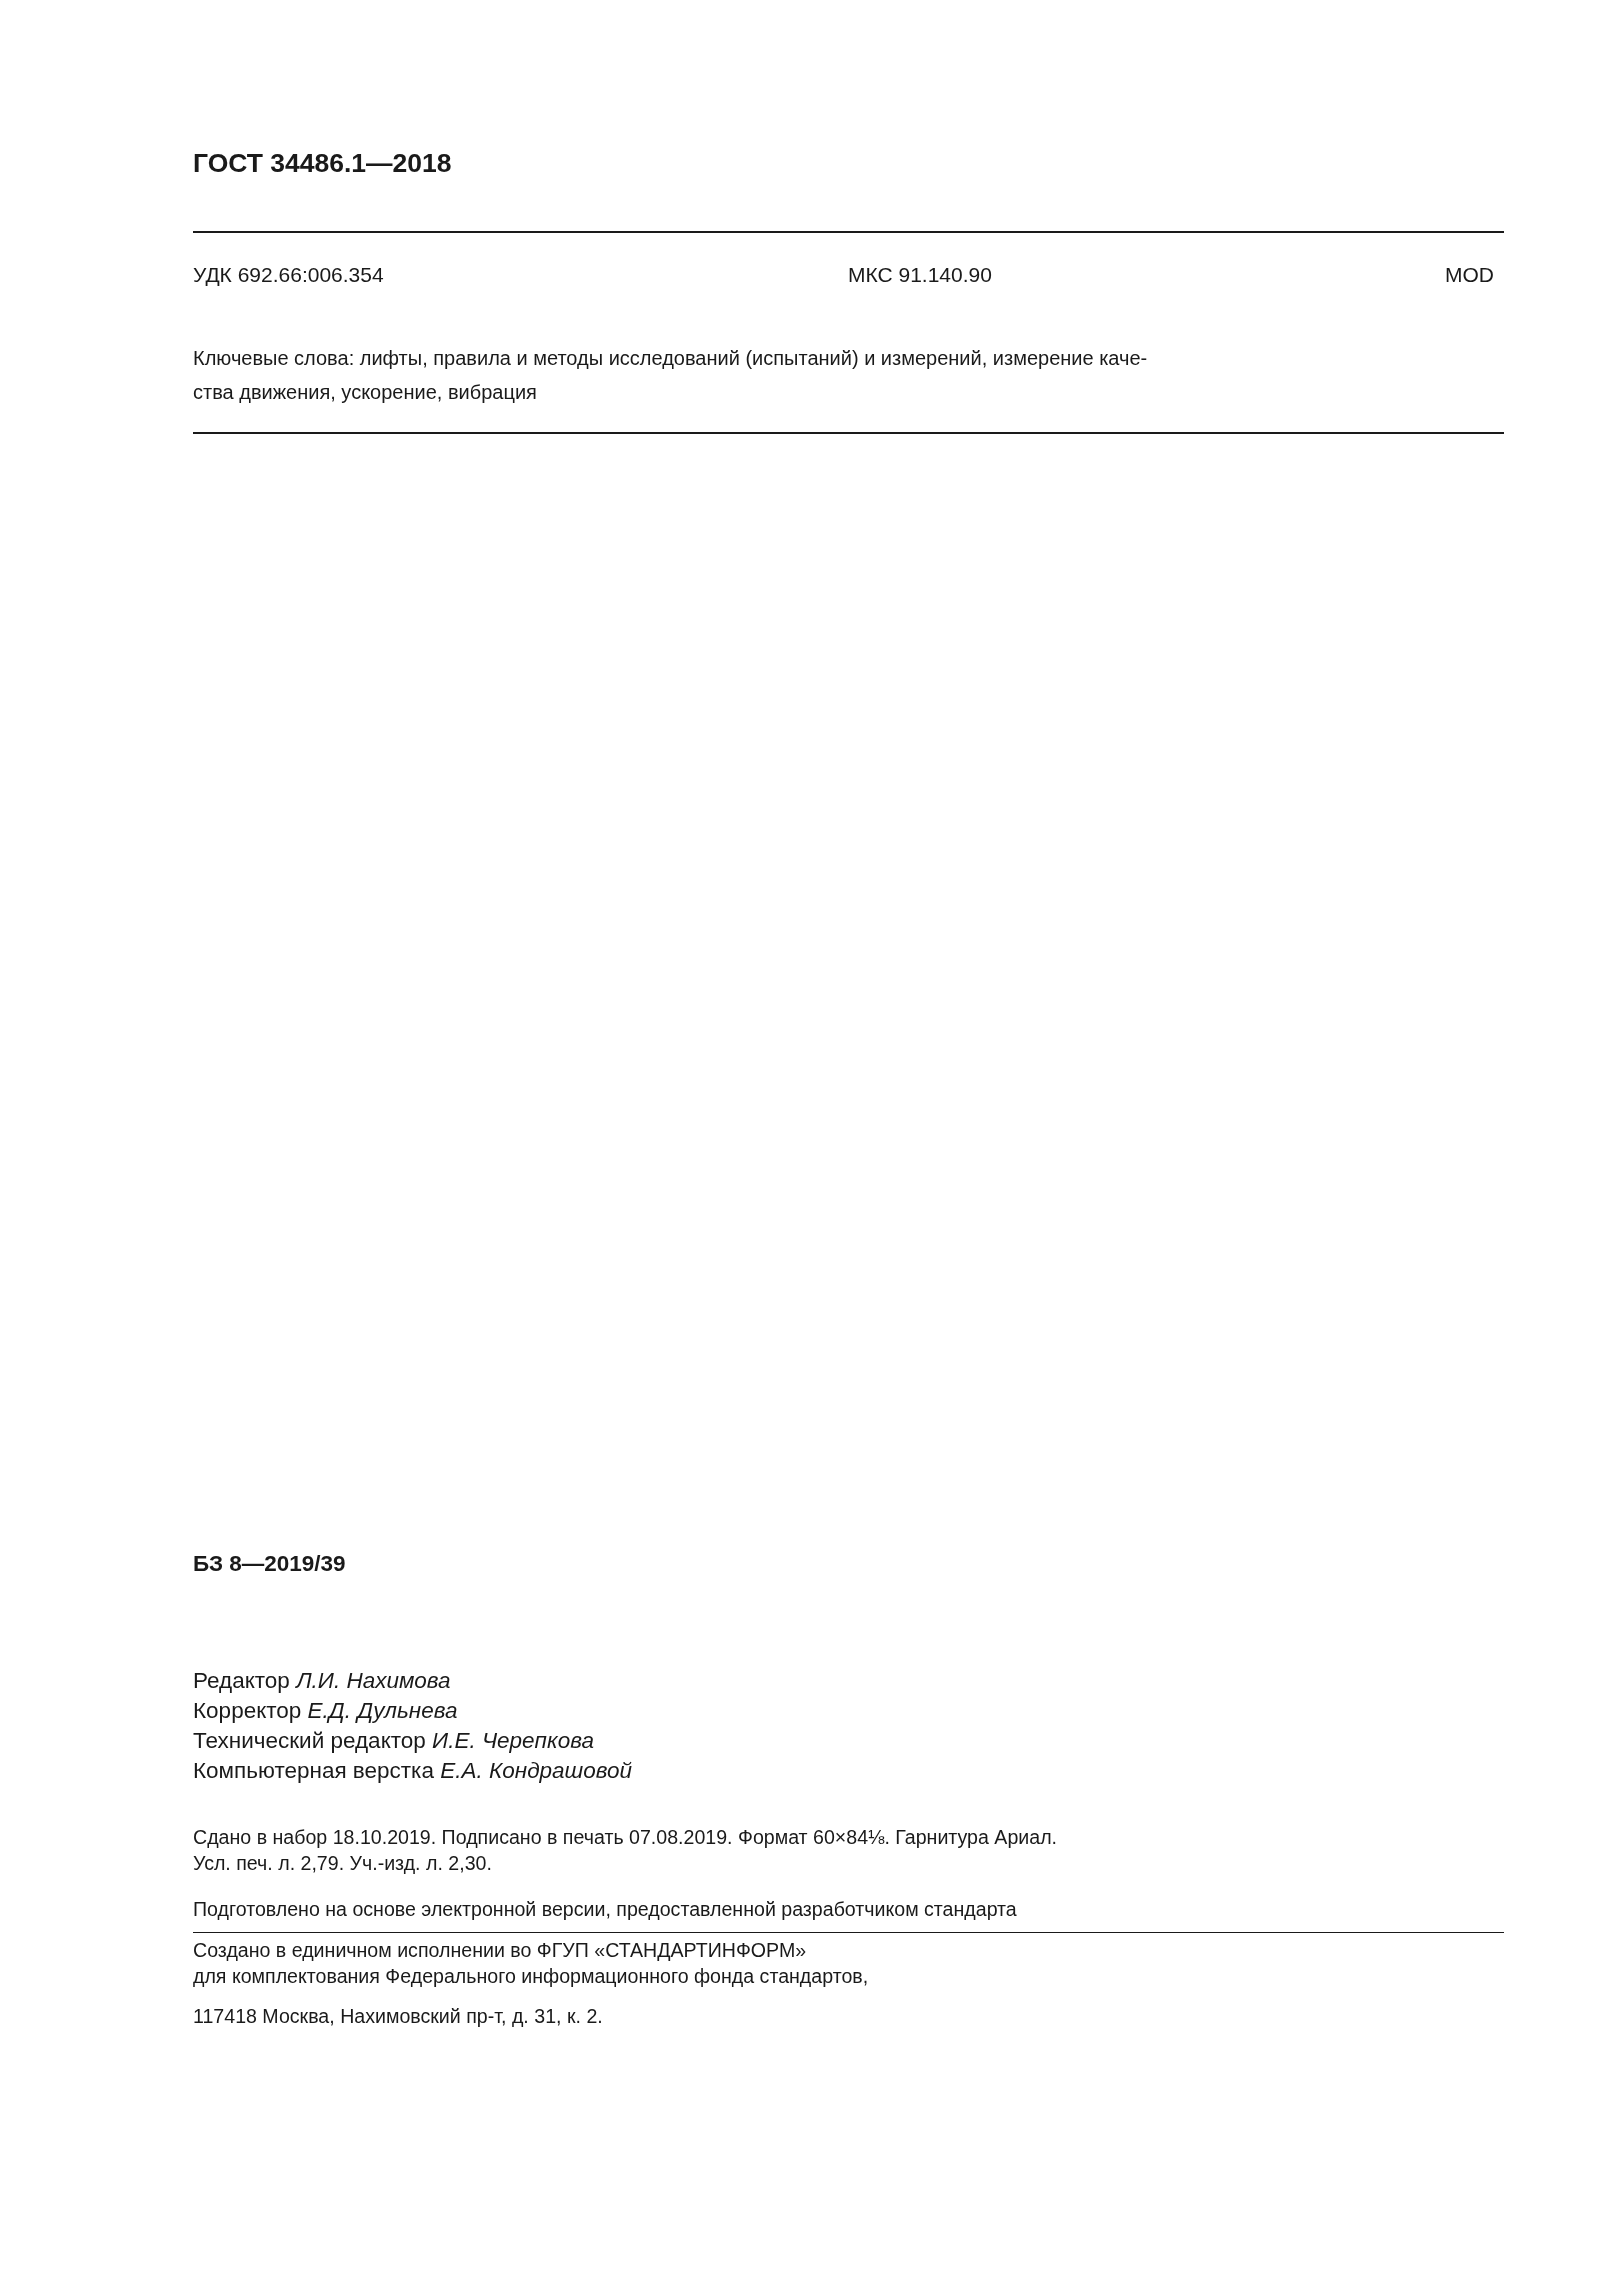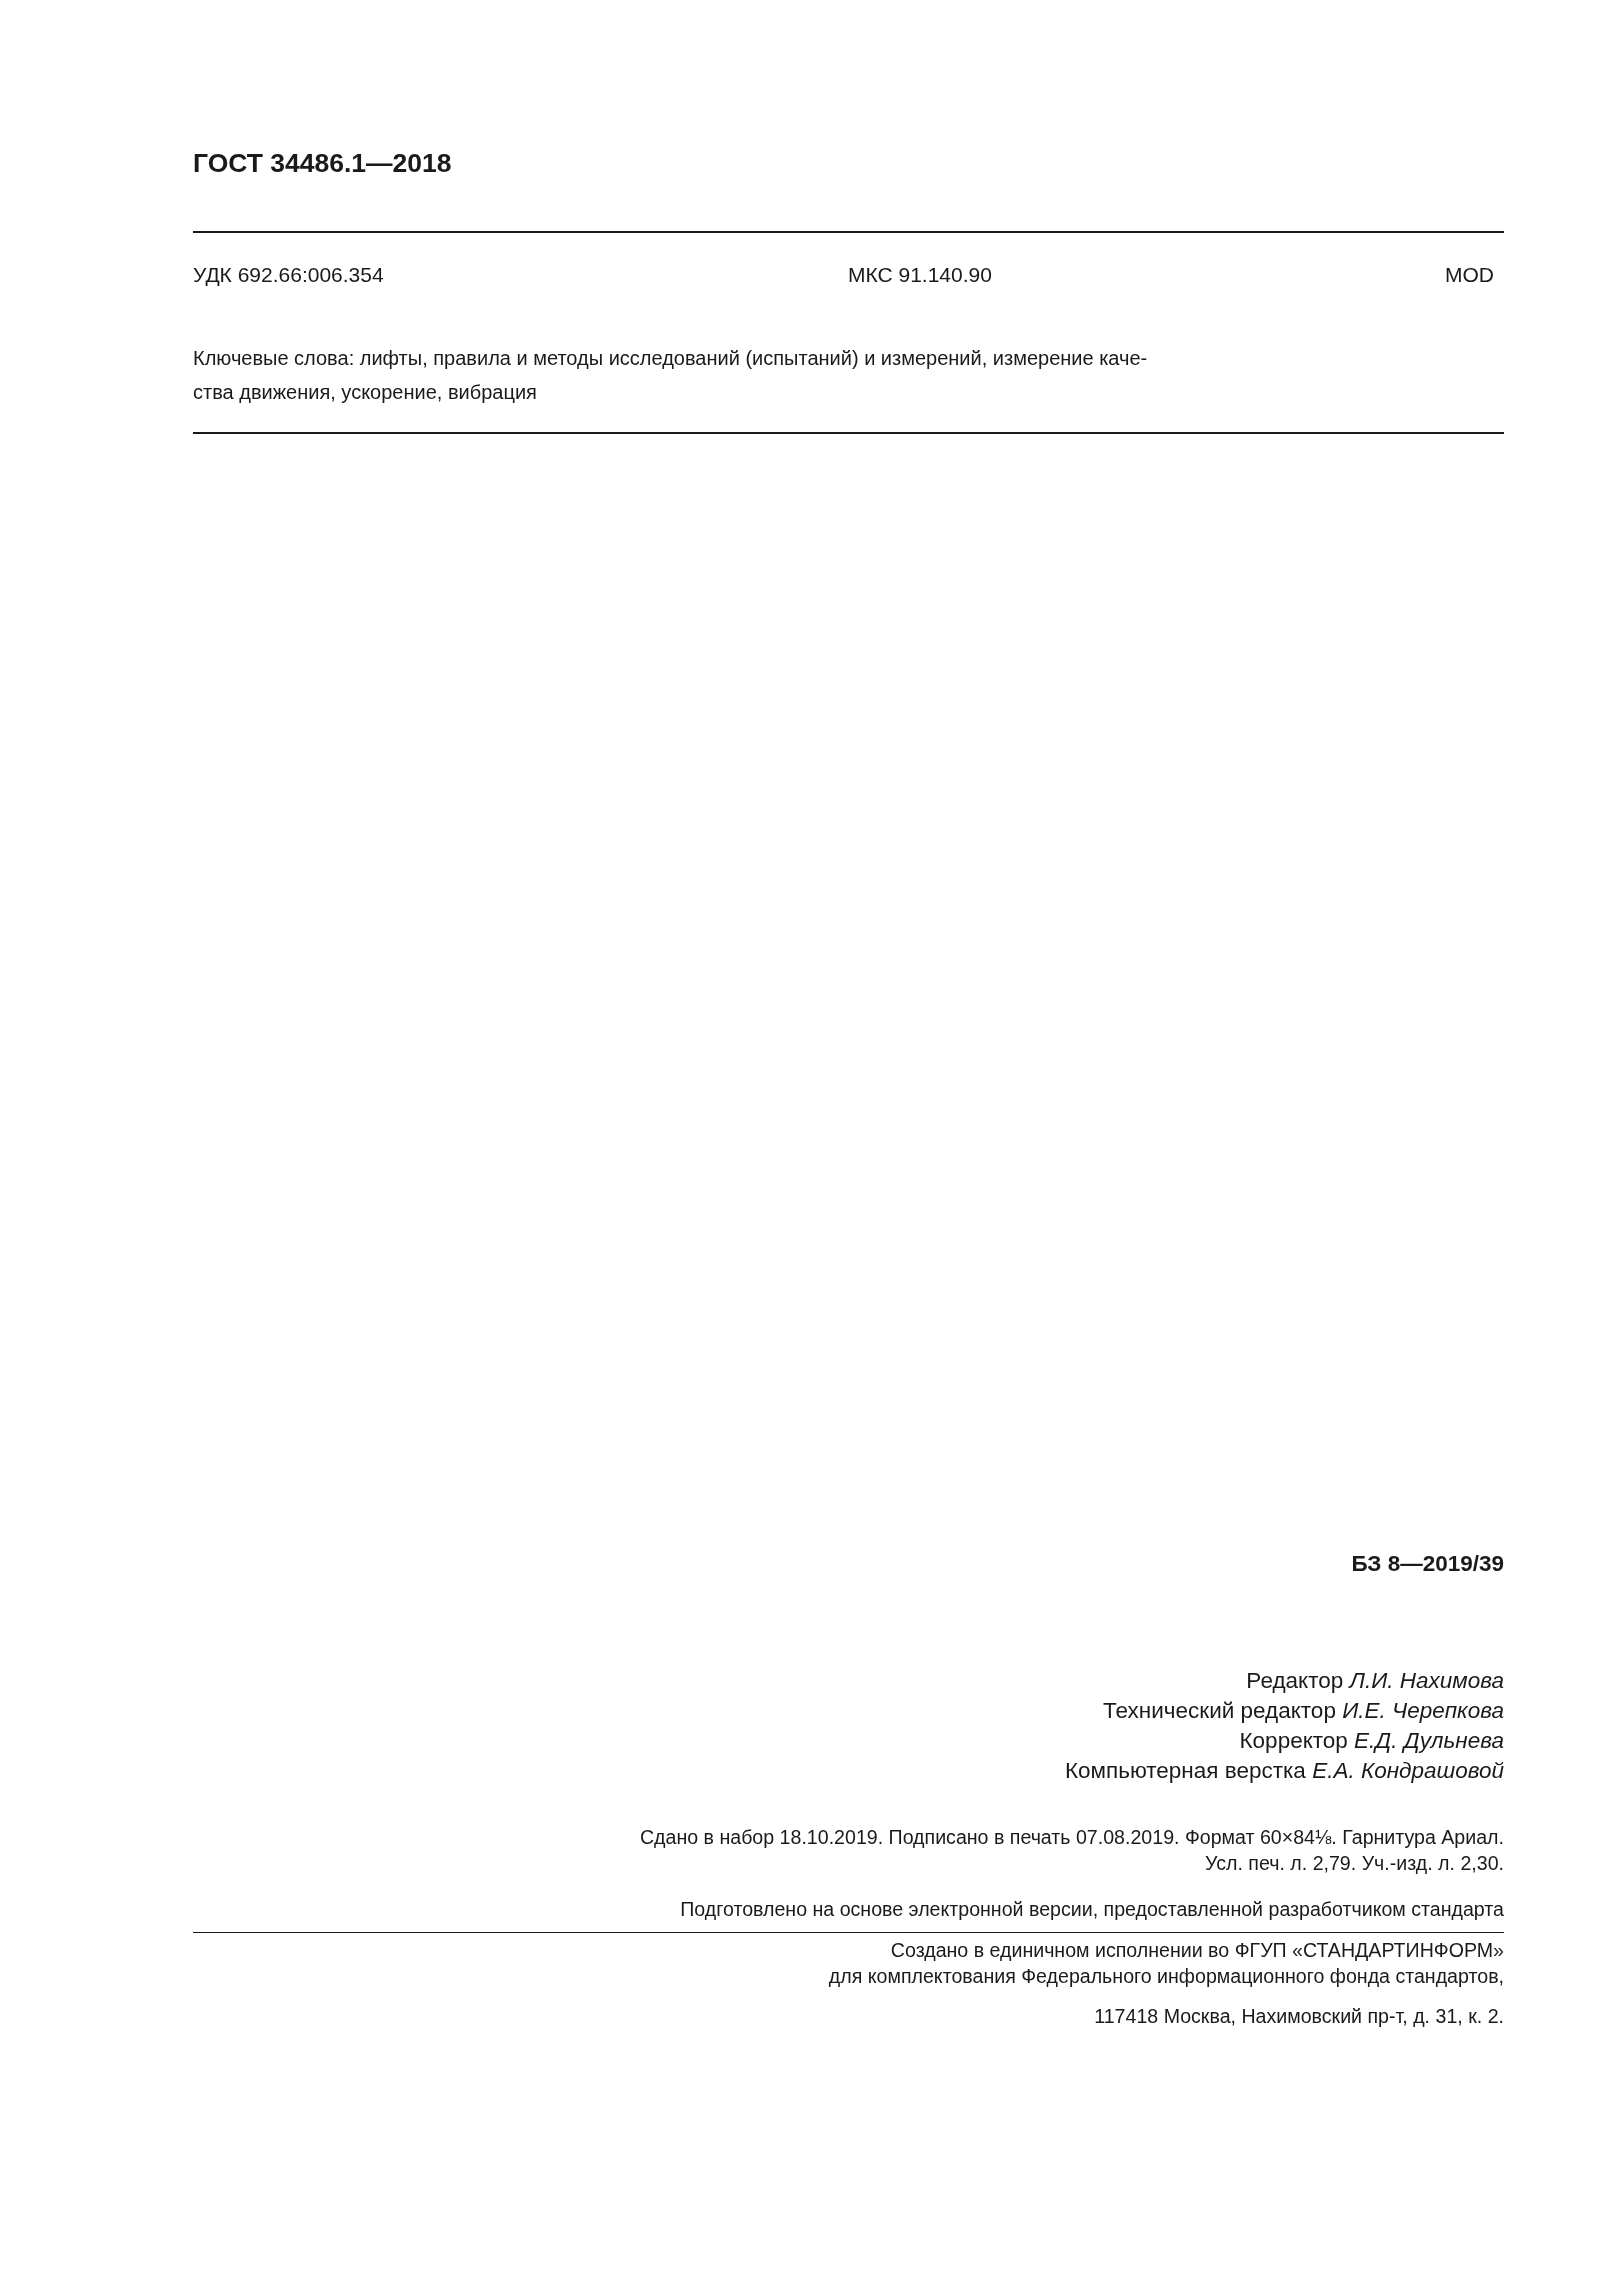--- a/index.html
+++ b/index.html
@@ -31,21 +31,21 @@
     .mks { left: 848px; }
     .mod { right: 127px; }
     .keywords {
       position: absolute; left: 193px; top: 341px; width: 1313px;
       font-size: 20px; line-height: 34px;
       text-align: justify;
     }
     .keywords span { display: block; white-space: nowrap; }
     .center-block {
       position: absolute; left: 193px; width: 1311px;
-      text-align: right;
+      text-align: left;
     }
     .bz {
       top: 1550px; font-size: 22.5px; font-weight: bold; line-height: 27.4px;
     }
     .editors {
       top: 1666px; font-size: 22.5px; line-height: 30px;
     }
     .editors .row { display: block; }
     .editors i { font-style: italic; }
     .imprint {
@@ -87,26 +87,26 @@
 <div class="rule-thick" style="top:432px;"></div>
 
 <div class="center-block bz">БЗ 8—2019/39</div>
 
 <div class="center-block editors">
   <span class="row">
     <span>Редактор</span>
     <i>Л.И. Нахимова</i>
   </span>
   <span class="row">
+    <span>Корректор</span>
+    <i>Е.Д. Дульнева</i>
+  </span>
+  <span class="row">
     <span>Технический редактор</span>
     <i>И.Е. Черепкова</i>
-  </span>
-  <span class="row">
-    <span>Корректор</span>
-    <i>Е.Д. Дульнева</i>
   </span>
   <span class="row">
     <span>Компьютерная верстка</span>
     <i>Е.А. Кондрашовой</i>
   </span>
 </div>
 
 <div class="center-block imprint">
   <span class="row">Сдано в набор 18.10.2019. Подписано в печать 07.08.2019. Формат 60×84⅛. Гарнитура Ариал.</span>
   <span class="row">Усл. печ. л. 2,79. Уч.-изд. л. 2,30.</span>

